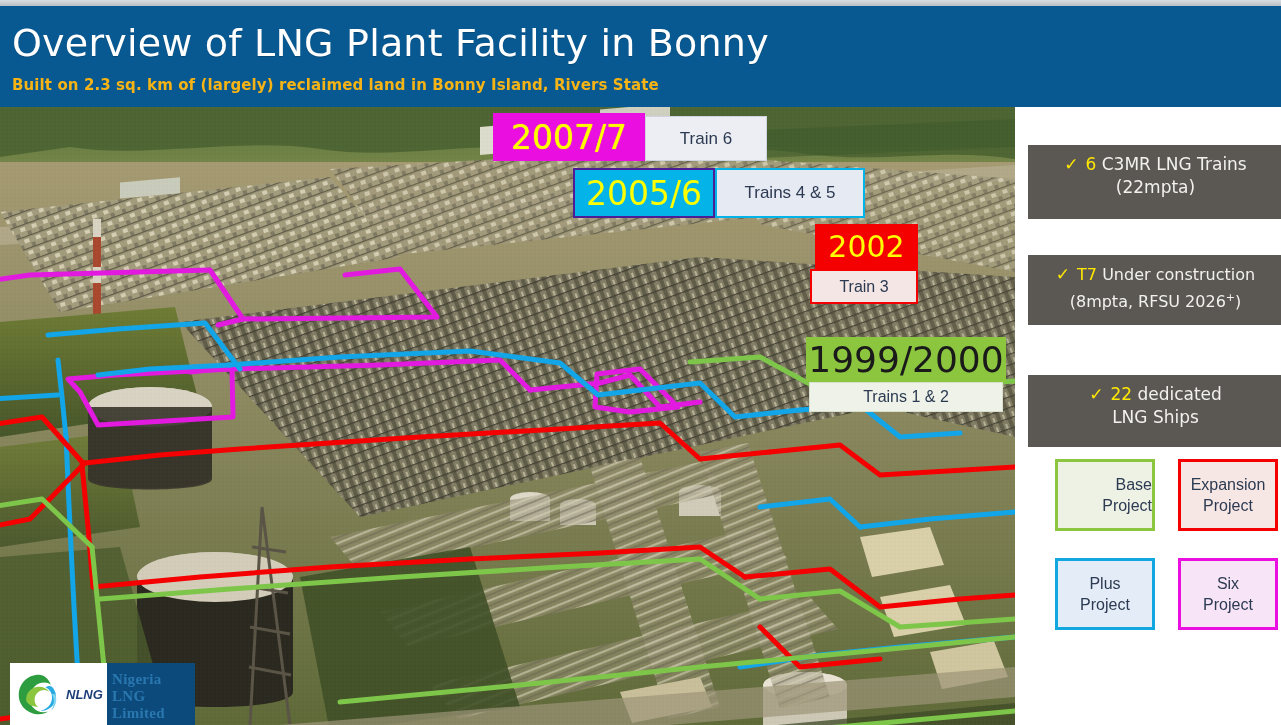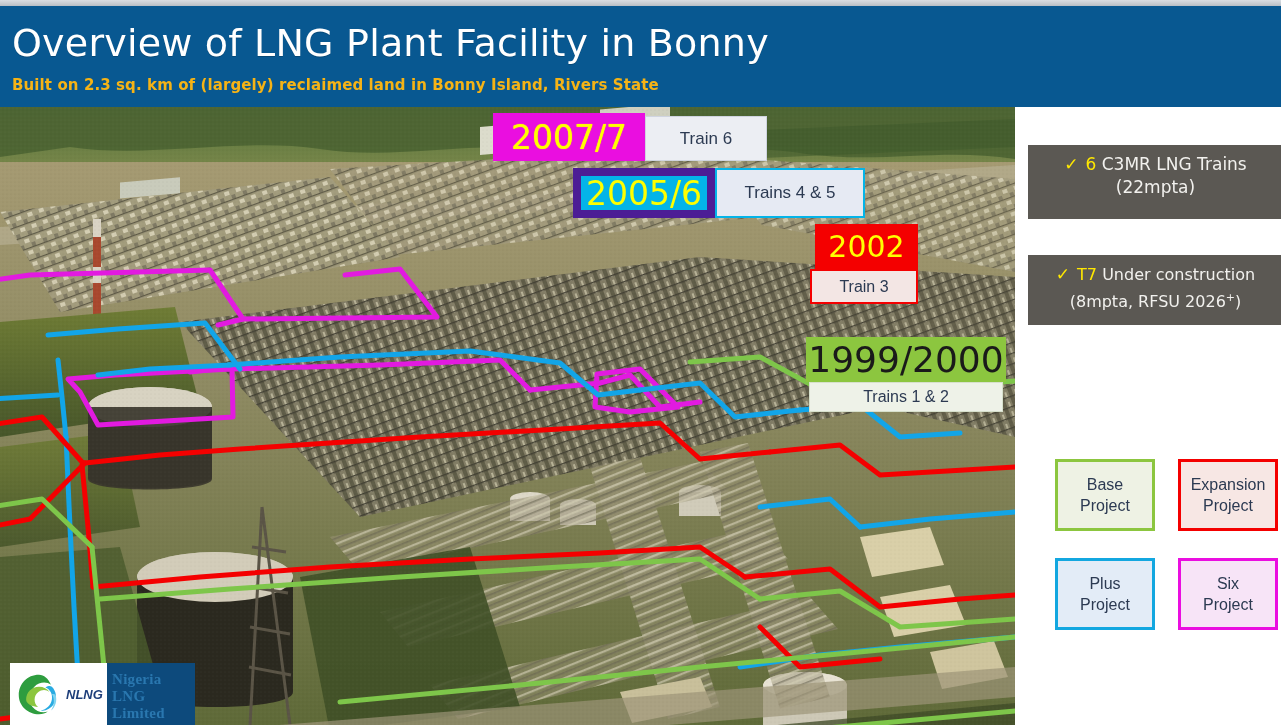--- a/index.html
+++ b/index.html
@@ -69,21 +69,21 @@
     position:absolute; left:152px; top:3px;
     width:122px; height:45px; background:#eceef3;
     border:1px solid #cfd4e0;
   }
 
   
   #c2005 { left:573px; top:168px; }
   #c2005 .cal-year {
     width:142px; height:50px; background:#04b4e8;
     color:#ffff00; font-size:33px;
-    border:8px solid #4c1d95;
+    border:2px solid #4c1d95;
   }
   #c2005 .cal-name {
     position:absolute; left:142px; top:0px;
     width:150px; height:50px; background:#e6eaf3;
     border:2px solid #04b4e8;
   }
 
   
   #c2002 { left:815px; top:224px; }
   #c2002 .cal-year {
@@ -151,21 +151,21 @@
   .info-sm { font-size:16px; }
 
   
   .legend { position:absolute; left:40px; top:352px; width:226px; }
   .leg-box {
     position:absolute; width:100px; height:72px;
     display:flex; flex-direction:column; align-items:center; justify-content:center;
     font-family:"Liberation Sans", sans-serif;
     font-size:16px; color:#2c3a52; line-height:21px; text-align:center;
   }
-  #leg-base  { left:0;    top:0;   background:#eef2e4; border:3px solid #8cc63f; }
+  #leg-base  { left:0;    top:0;   background:#eef2e4; border:3px solid #8cc63f;align-items:flex-end; }
   #leg-exp   { left:123px; top:0;   background:#f7e7e4; border:3px solid #f40000; }
   #leg-plus  { left:0;    top:99px; background:#e3ecf7; border:3px solid #13a7e0; }
   #leg-six   { left:123px; top:99px; background:#f7e4f7; border:3px solid #ea0ee0; }
 </style>
 </head>
 <body>
 
 <div id="root">
 
   <div class="top-strip"></div>
@@ -387,20 +387,25 @@
       <span>C3MR LNG Trains</span><br>
       <span>(22mpta)</span>
     </div>
 
     <div class="info-box info-sm" id="info2">
       <span class="chk">✓</span><span class="hl">T7</span>
       <span>Under construction</span><br>
       <span>(8mpta, RFSU 2026</span><span class="sup">+</span><span>)</span>
     </div>
 
+    <div class="info-box" id="info3">
+      <span class="chk">✓</span><span class="hl">22</span>
+      <span>dedicated</span><br>
+      <span>LNG Ships</span>
+    </div>
 
     <div class="legend">
       <div class="leg-box" id="leg-base">
         <span>Base</span>
         <span>Project</span>
       </div>
       <div class="leg-box" id="leg-exp">
         <span>Expansion</span>
         <span>Project</span>
       </div>

